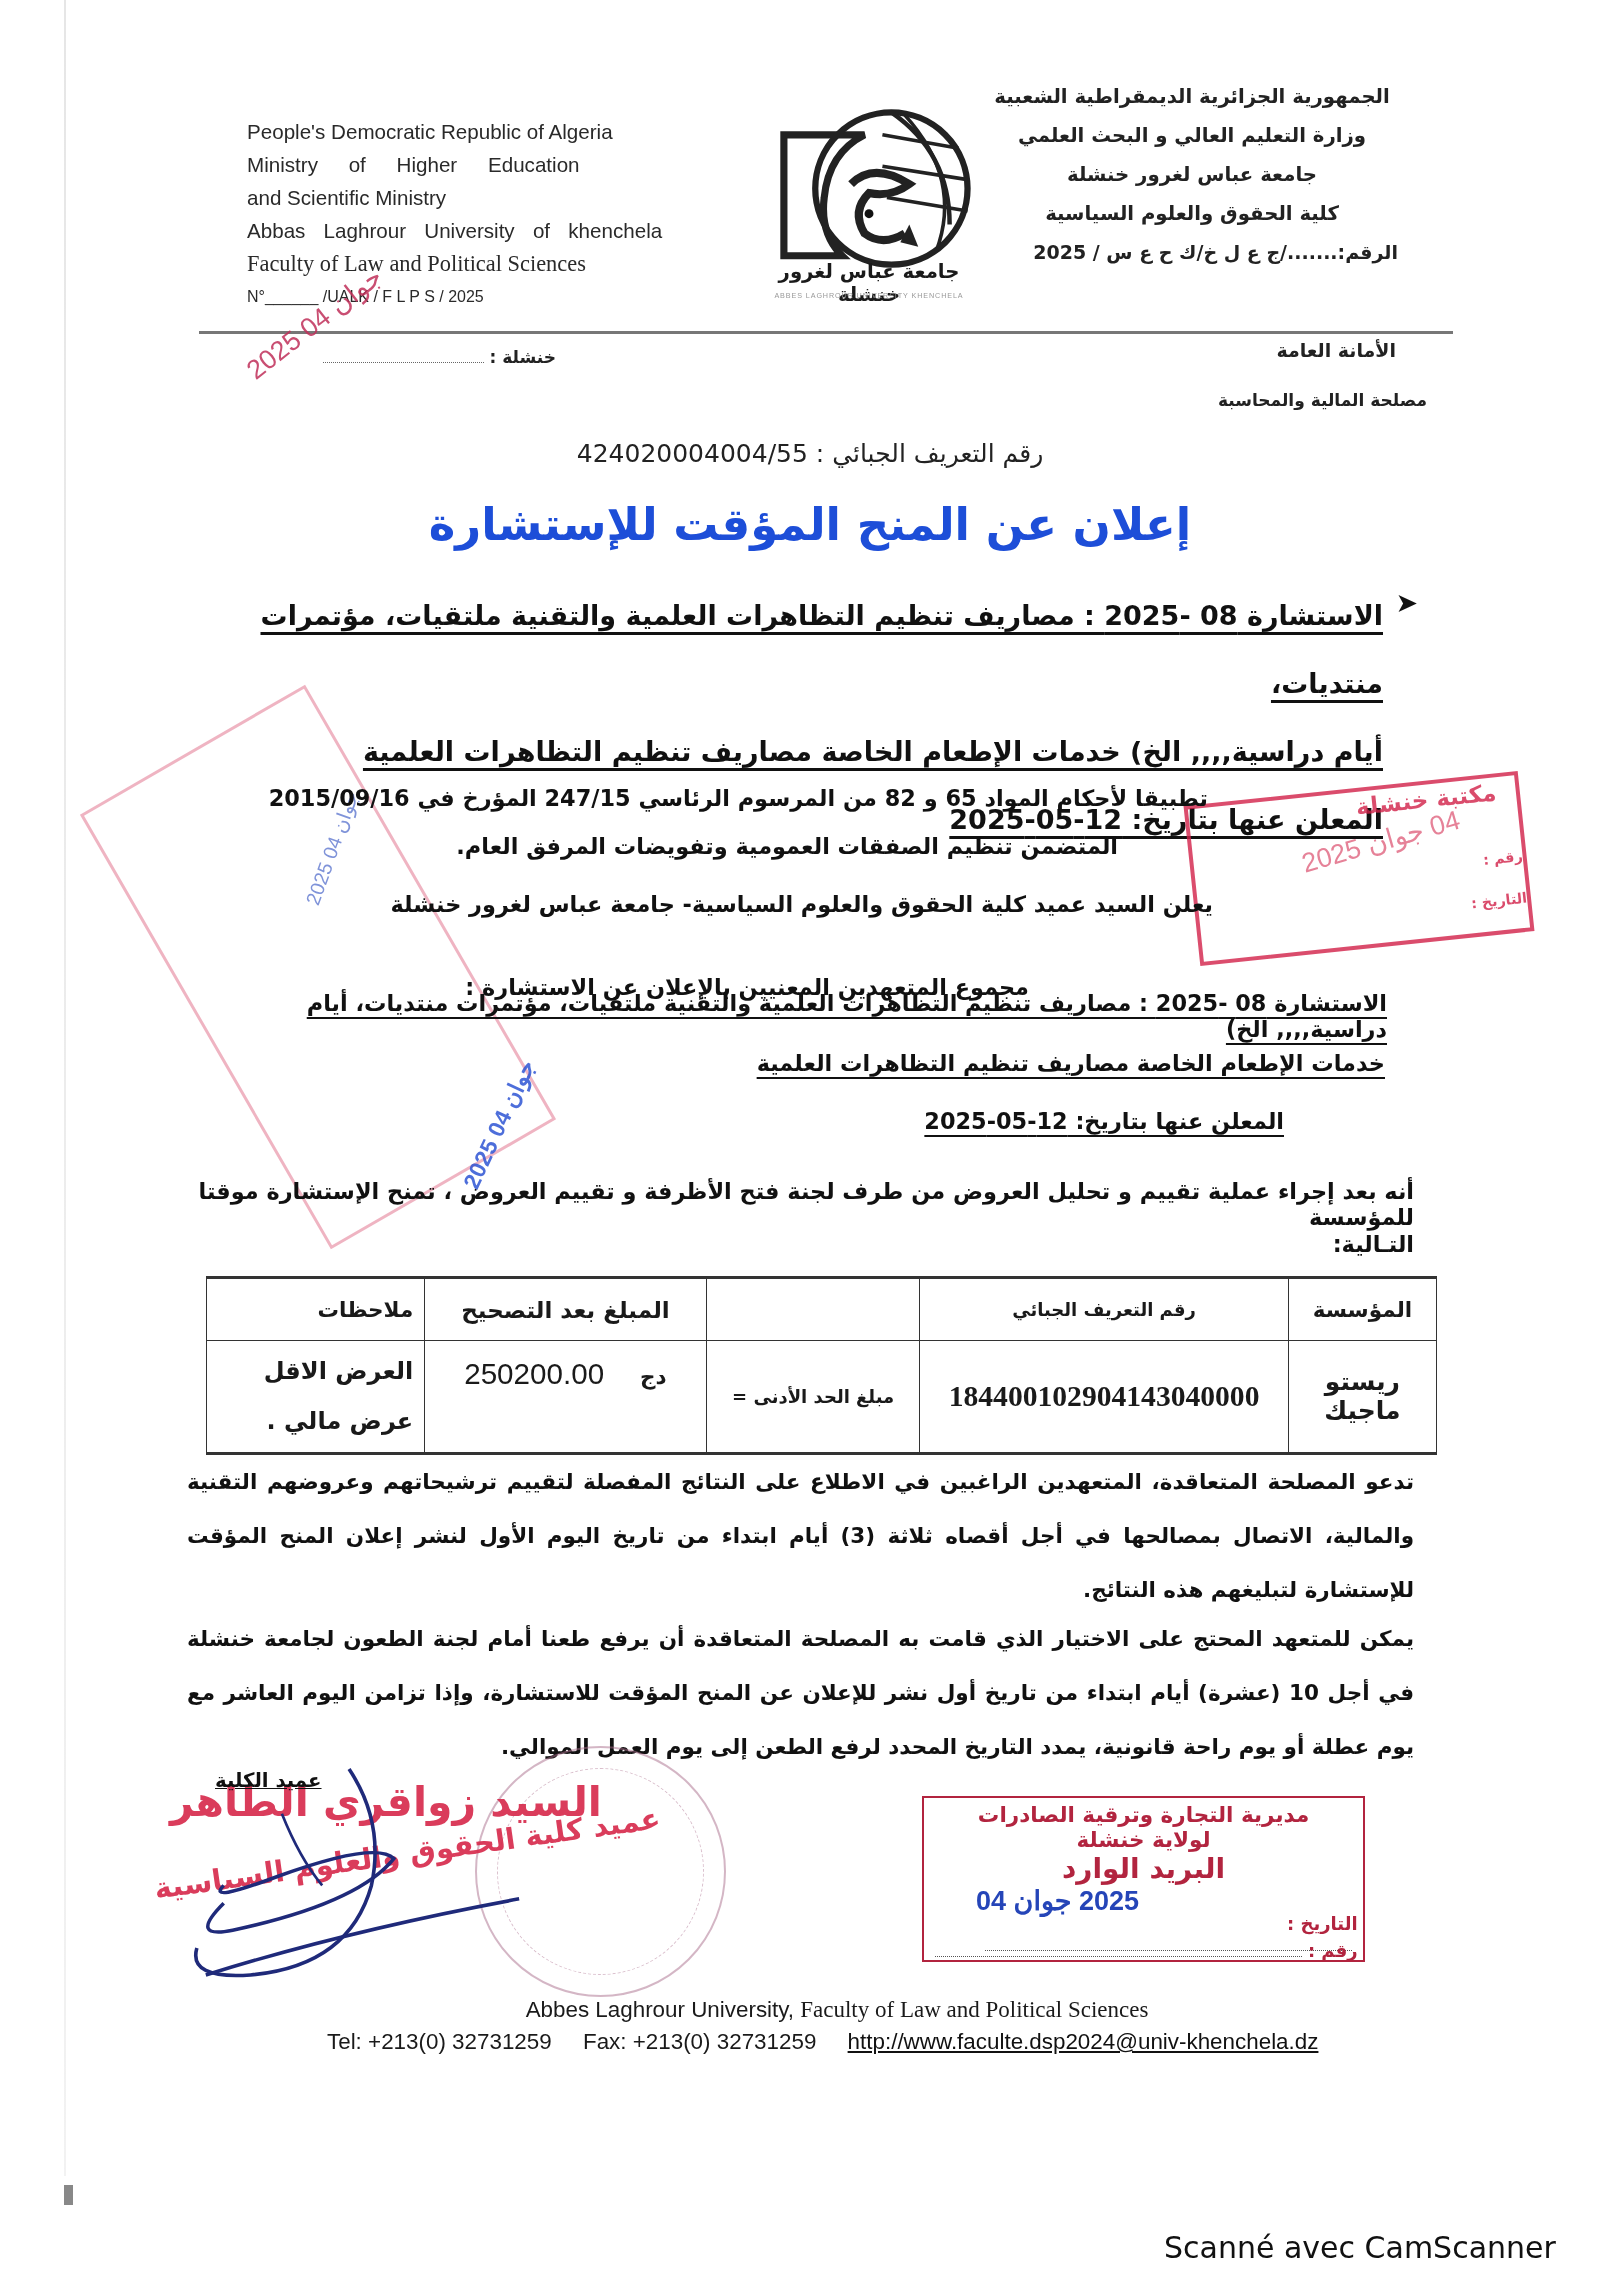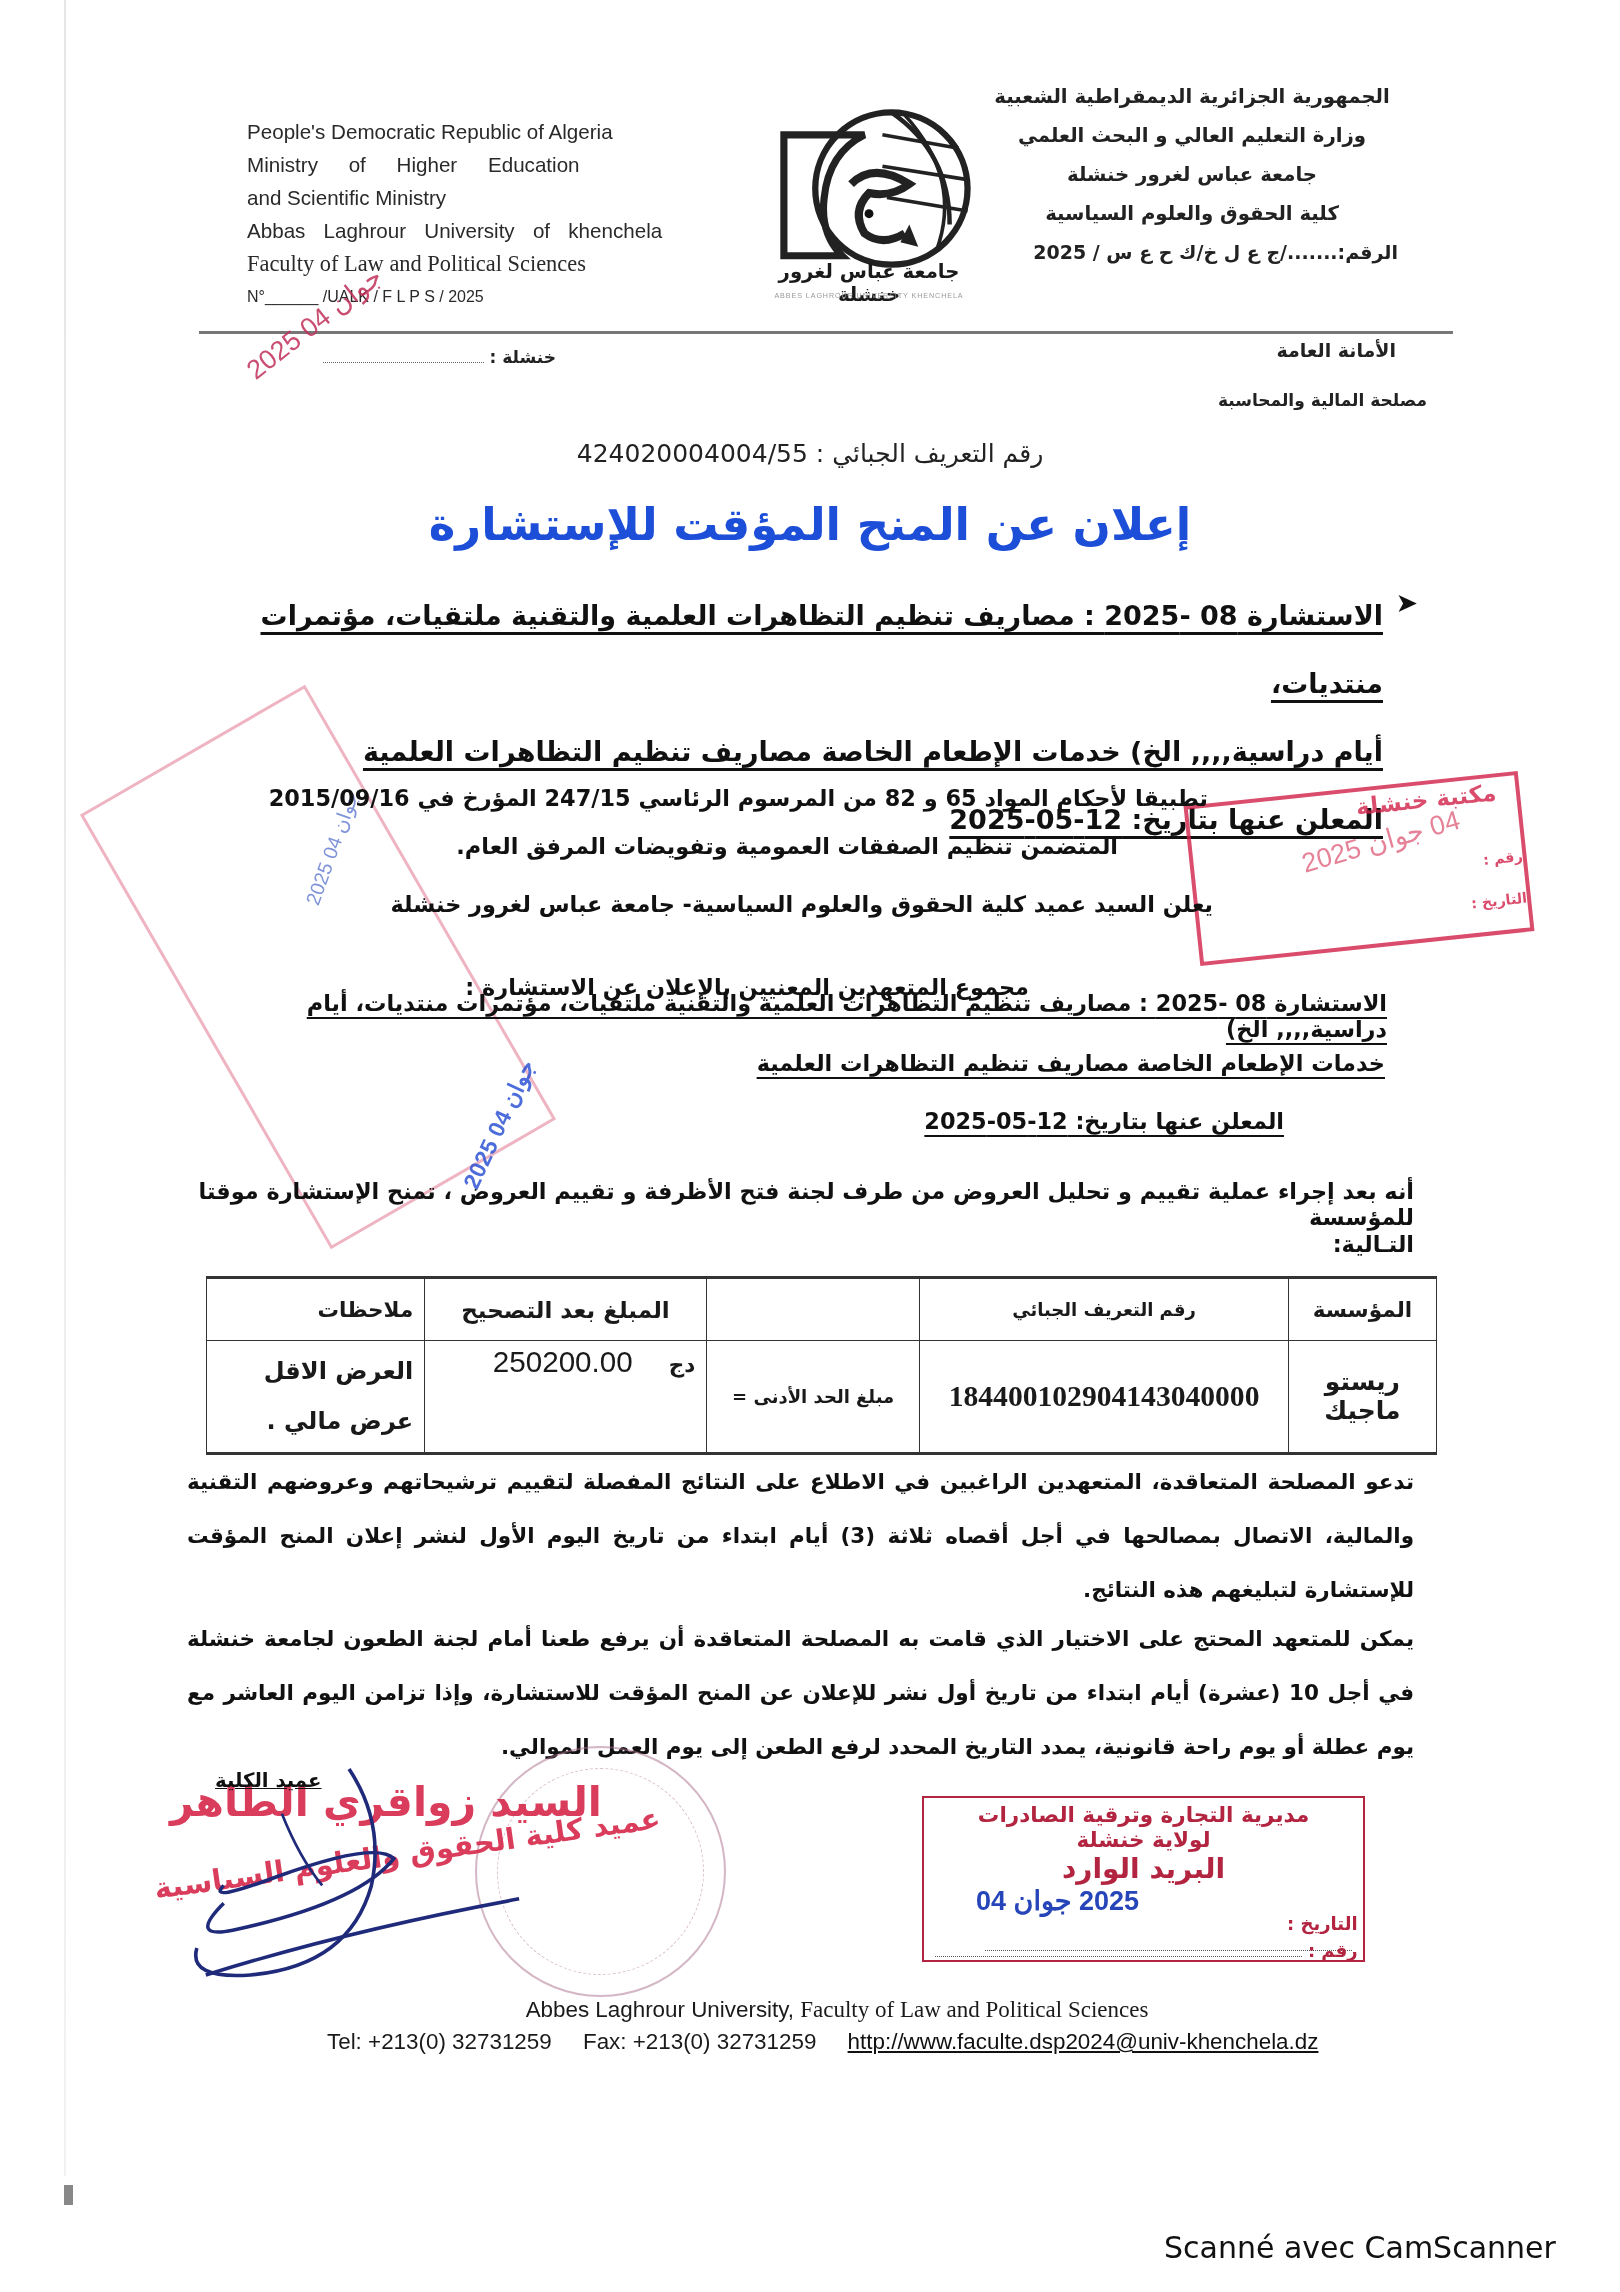--- a/index.html
+++ b/index.html
@@ -48,21 +48,21 @@
   .line8 { right: 206px; top: 1178px; width: 1227px; }
   .line9 { right: 206px; top: 1231px; }
 
   
   .tbl { left: 206px; top: 1276px; width: 1231px; border-collapse: collapse; direction: rtl; position: absolute; }
   .tbl td { border: 1.8px solid #333; font-size: 21.5px; font-weight: bold; vertical-align: middle; padding: 5.4px 10.7px; }
   .tbl tr.head td { height: 63px; text-align: center; }
   .tbl tr.data td { height: 112px; }
   .tbl tr:first-child td { border-top-width: 3.6px; }
   .tbl tr:last-child td { border-bottom-width: 3.6px; }
-  .tbl .amount { font-family: "Liberation Sans", sans-serif; font-size: 29.6px; font-weight: normal; direction: ltr; text-align: right; vertical-align: top; padding-top: 4px; }
+  .tbl .amount { font-family: "Liberation Sans", sans-serif; font-size: 29.6px; font-weight: normal; direction: ltr; text-align: center; vertical-align: top; padding-top: 16px; }
   .tbl .amount .cur { direction: rtl; font-family: "DejaVu Sans", sans-serif; font-weight: bold; font-size: 21.5px; margin-left: 36px; }
   .tbl .nif { font-family: "Liberation Serif", serif; font-size: 29.6px; text-align: center; }
   .tbl .notes { text-align: right; line-height: 50px; font-size: 24px; }
   .tbl .company { font-size: 25px; text-align: center; }
   .tbl .minlbl { font-size: 18px; text-align: center; }
 
   .para { right: 206px; width: 1227px; font-size: 21.5px; line-height: 54px; direction: rtl; text-align: justify; color: #111; }
   .para1 { top: 1455px; }
   .para2 { top: 1612px; }
 

